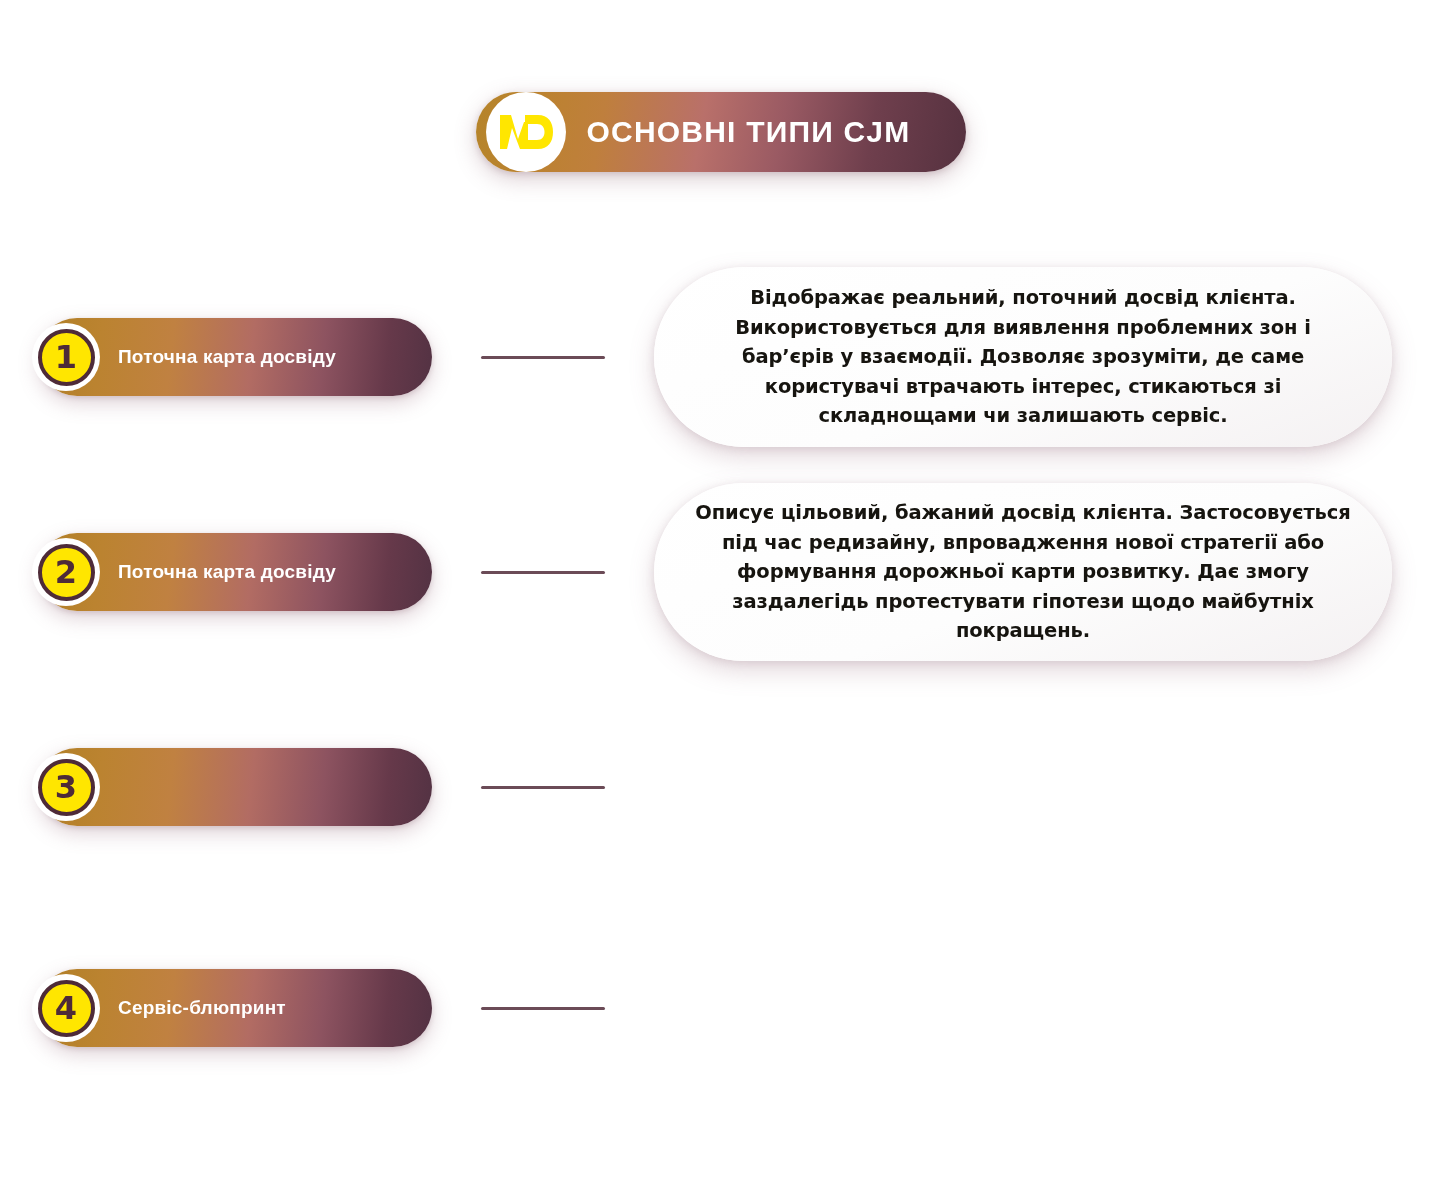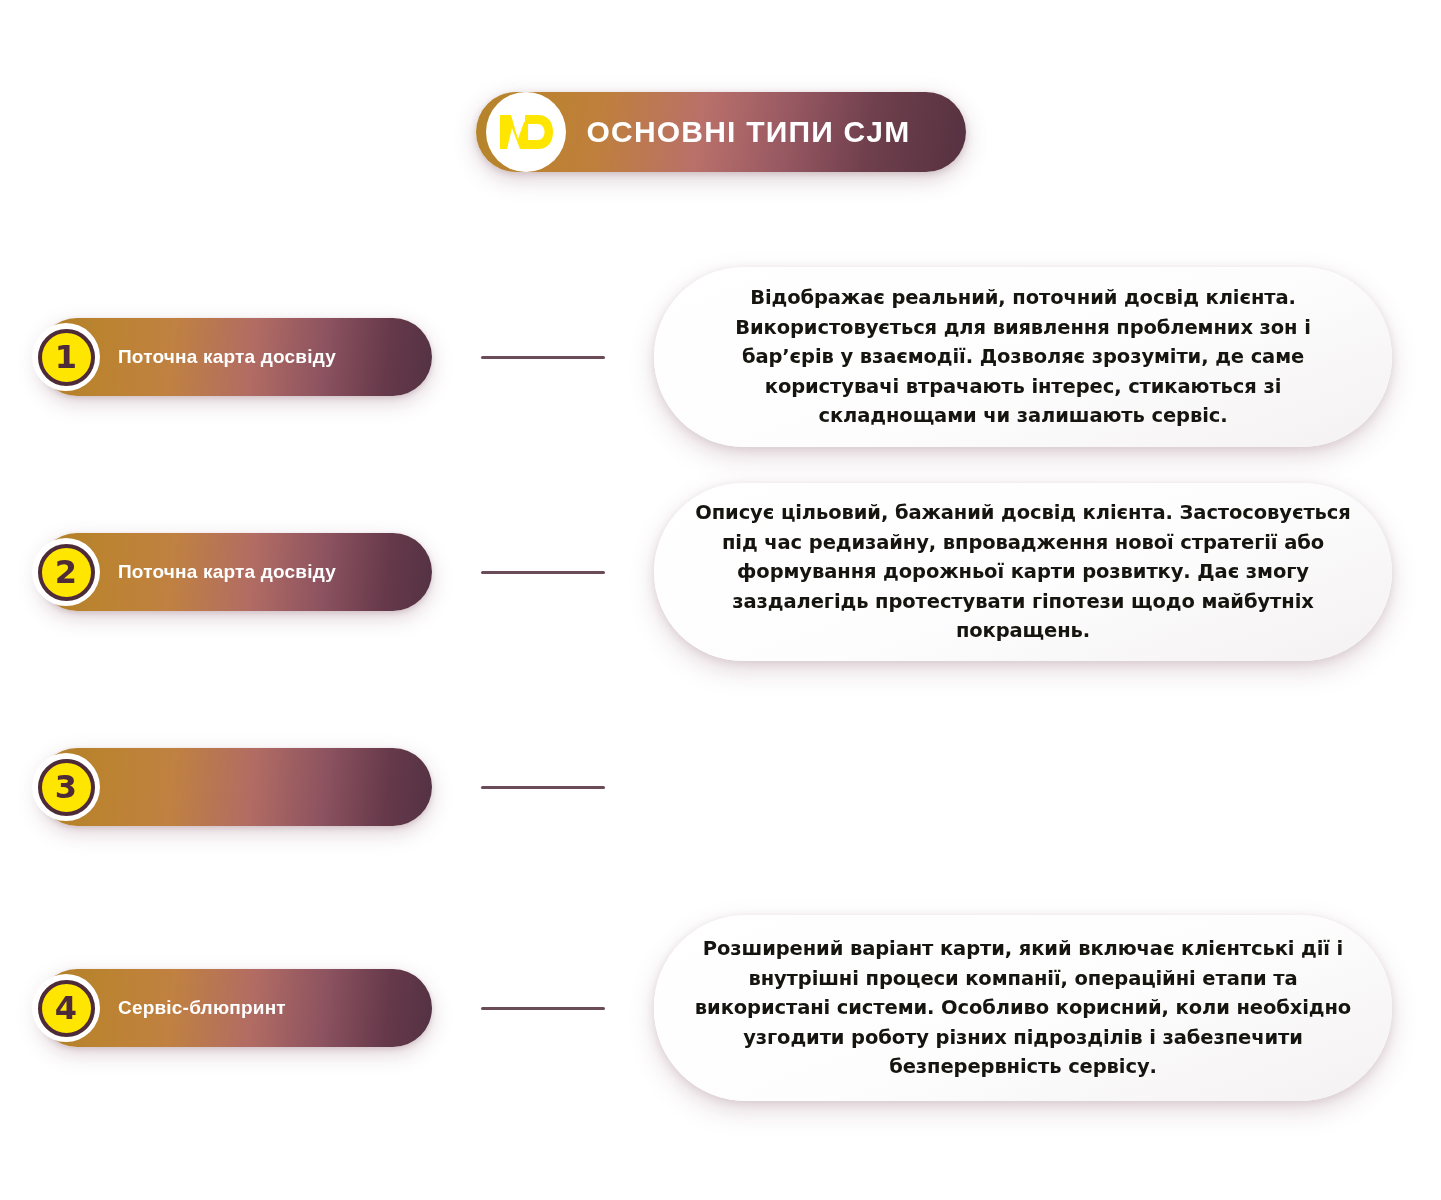--- a/index.html
+++ b/index.html
@@ -277,16 +277,13 @@
         <div class="step-badge-inner">
           <span class="step-number">4</span>
         </div>
       </div>
       <div class="step-label">Сервіс-блюпринт</div>
     </div>
   </div>
   <div class="connector-holder">
     <div class="connector-line"></div>
   </div>
-  <div class="desc-card">
-    <div class="desc-text">Розширений варіант карти, який включає клієнтські дії і внутрішні процеси компанії, операційні етапи та використані системи. Особливо корисний, коли необхідно узгодити роботу різних підрозділів і забезпечити безперервність сервісу.</div>
-  </div>
 </div>
 
 </body></html>

